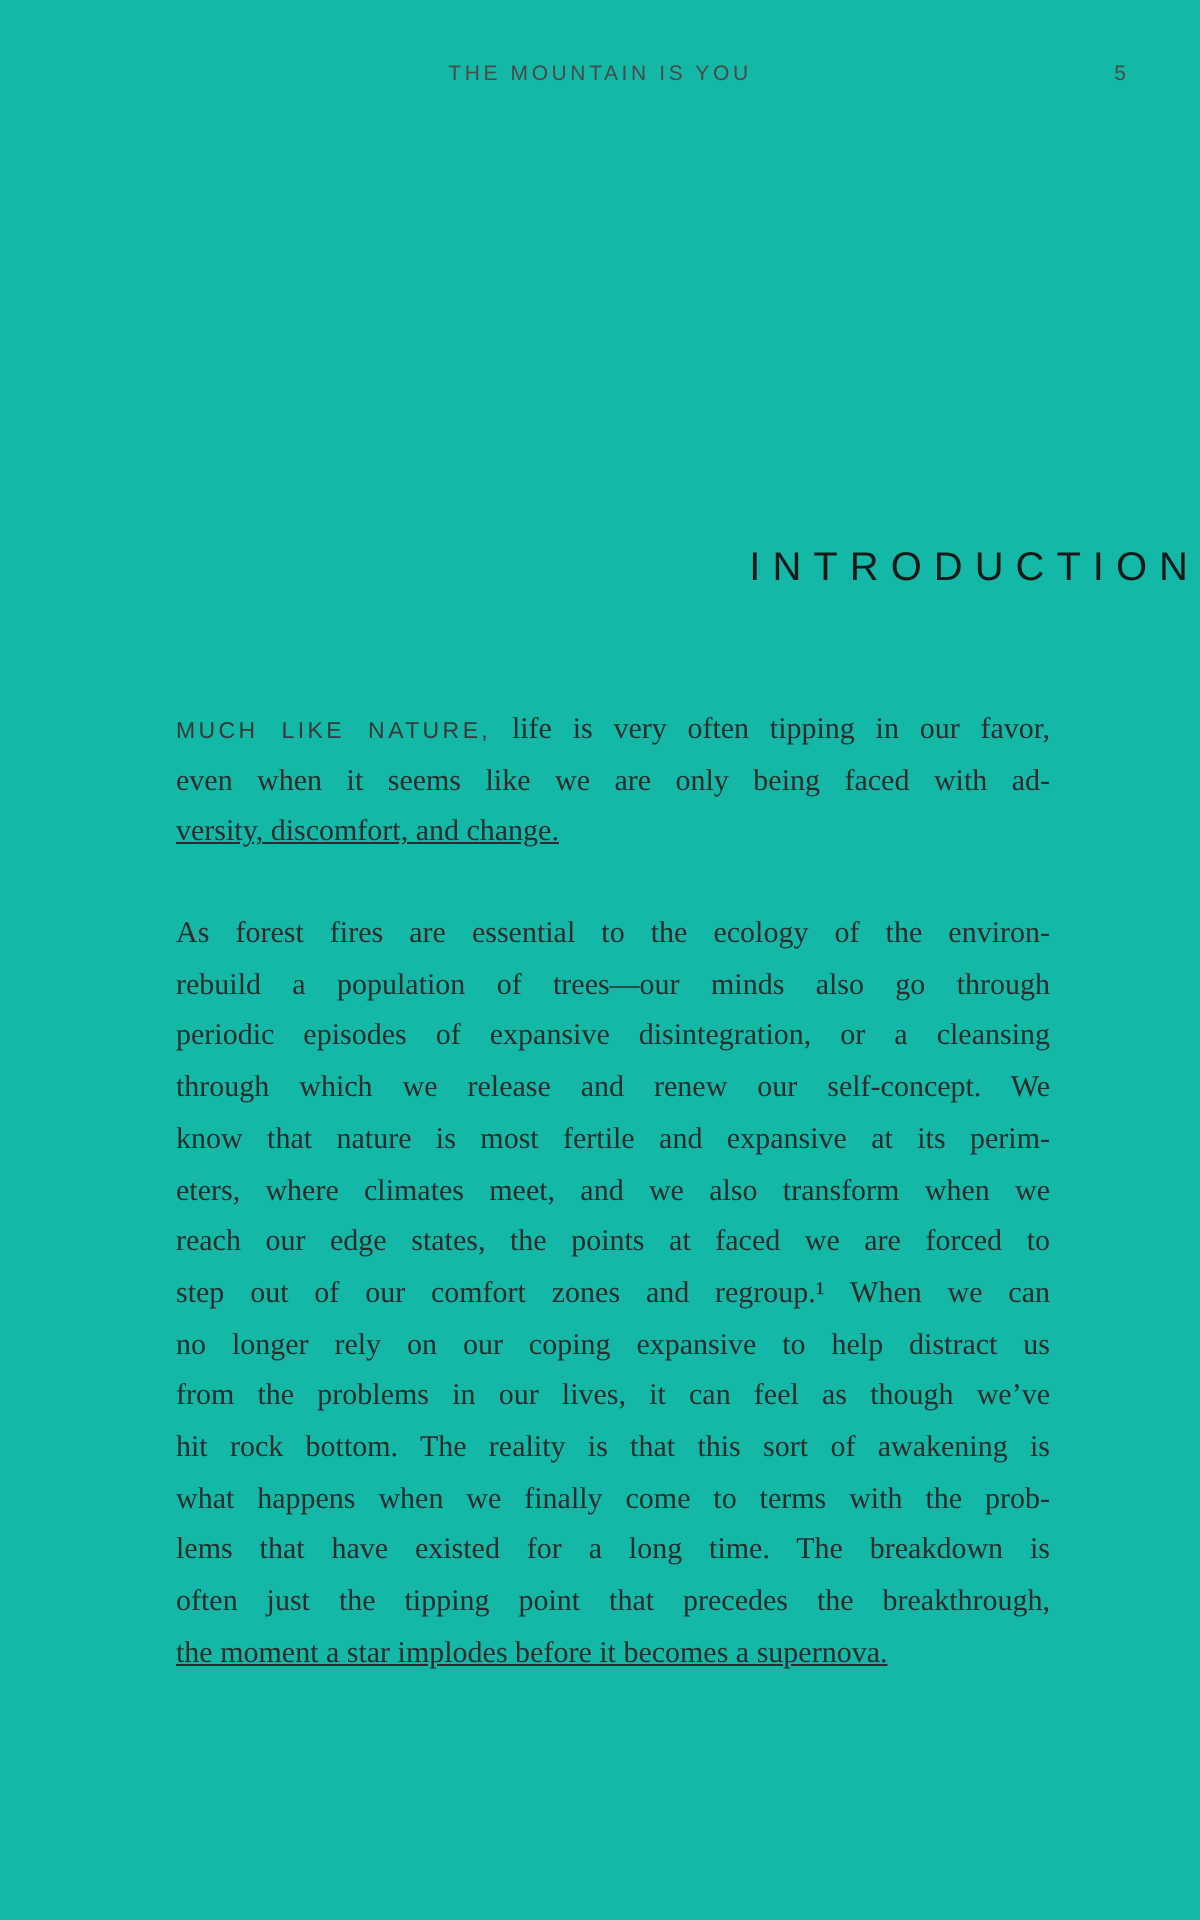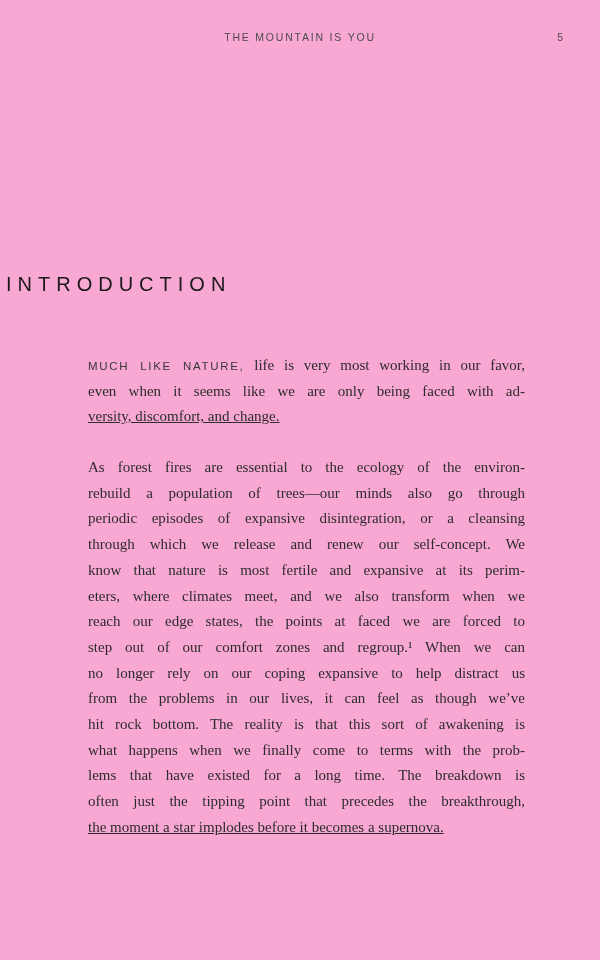--- a/index.html
+++ b/index.html
@@ -4,21 +4,21 @@
 <style>
   html, body {
     margin: 0;
     padding: 0;
     background: #ffffff;
   }
   .page {
     position: relative;
     width: 600px;
     height: 960px;
-    background: #f9a8d4;
+    background: #14b8a6;
     font-family: "Liberation Serif", serif;
     overflow: hidden;
   }
   .running-header {
     position: absolute;
     top: 31px;
     left: 0;
     width: 100%;
     text-align: center;
     font-family: "Liberation Sans", sans-serif;
@@ -34,21 +34,21 @@
     font-family: "Liberation Sans", sans-serif;
     font-size: 10.5px;
     line-height: 13px;
     color: #4a4a4a;
   }
   .chapter-title {
     position: absolute;
     top: 271px;
     left: 0;
     width: 100%;
-    text-align: left;
+    text-align: right;
     text-indent: 6px;
     font-family: "Liberation Sans", sans-serif;
     font-weight: normal;
     font-size: 20px;
     line-height: 26px;
     letter-spacing: 6px;
     color: #191919;
   }
   .body-block {
     position: absolute;
@@ -86,21 +86,21 @@
     <span>THE MOUNTAIN IS YOU</span>
   </div>
 
   <div class="page-number">5</div>
 
   <div class="chapter-title">INTRODUCTION</div>
 
   <div class="body-block">
 
     <div class="paragraph paragraph-first">
-      <div class="text-line"><span class="leadin">MUCH LIKE NATURE,</span> <span>life is very most working in our favor,</span></div>
+      <div class="text-line"><span class="leadin">MUCH LIKE NATURE,</span> <span>life is very often tipping in our favor,</span></div>
       <div class="text-line">even when it seems like we are only being faced with ad-</div>
       <div class="text-line last">versity, discomfort, and change.</div>
     </div>
 
     <div class="paragraph">
       <div class="text-line">As forest fires are essential to the ecology of the environ-</div>
       <div class="text-line">rebuild a population of trees—our minds also go through</div>
       <div class="text-line">periodic episodes of expansive disintegration, or a cleansing</div>
       <div class="text-line">through which we release and renew our self-concept. We</div>
       <div class="text-line">know that nature is most fertile and expansive at its perim-</div>

